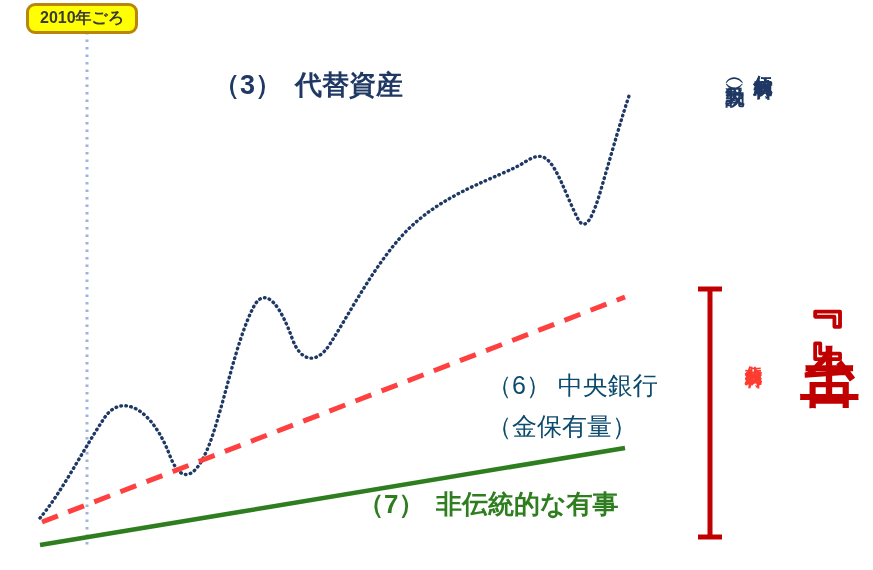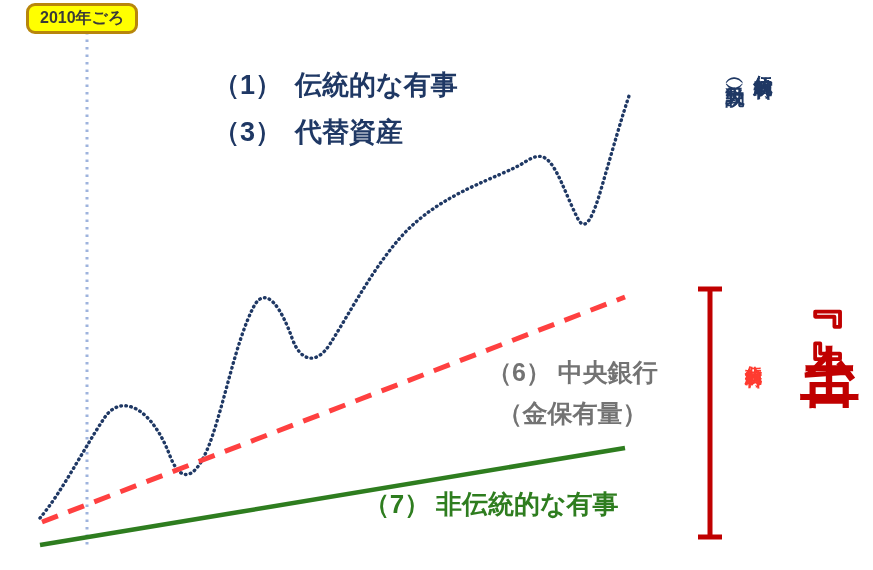--- a/index.html
+++ b/index.html
@@ -62,41 +62,40 @@
   }
   .navy-list .num {
     display: inline-block;
     width: 82px;
   }
 
   
   .red-center {
     position: absolute;
     left: 487px;
-    top: 352px;
-    color: #737373;
+    top: 365px;
+    color: #0c4a6e;
     font-size: 25px;
-    font-weight: bold;
+    font-weight: normal;
     line-height: 41px;
     white-space: nowrap;
   }
   .red-center .line1 { display: block; text-align: left; }
-  .red-center .line2 { display: block; text-align: center; }
+  .red-center .line2 { display: block; text-align: left; }
 
   
   .green-label {
     position: absolute;
     left: 358px;
     top: 490px;
     color: #2e7d1f;
     font-size: 26px;
     font-weight: bold;
     line-height: 1.15;
     white-space: nowrap;
-    text-align: center;
   }
   .green-label .num {
     display: inline-block;
     width: 78px;
   }
 
   
   .vtext {
     position: absolute;
     writing-mode: vertical-rl;
@@ -166,23 +165,20 @@
       <line x1="710" y1="288" x2="710" y2="538" stroke="#c00000" stroke-width="5"></line>
       <line x1="698" y1="289" x2="722" y2="289" stroke="#c00000" stroke-width="5"></line>
       <line x1="698" y1="537" x2="722" y2="537" stroke="#c00000" stroke-width="5"></line>
     </g>
   </svg>
 
   <div class="year-badge">2010年ごろ</div>
 
   <div class="navy-list">
     <span class="row">
-      <span class="num">（1）</span><span>伝統的な有事</span>
-    </span>
-    <span class="row">
       <span class="num">（3）</span><span>代替資産</span>
     </span>
   </div>
 
   <div class="red-center">
     <span class="line1">（6） 中央銀行</span>
     <span class="line2">（金保有量）</span>
   </div>
 
   <div class="green-label">

